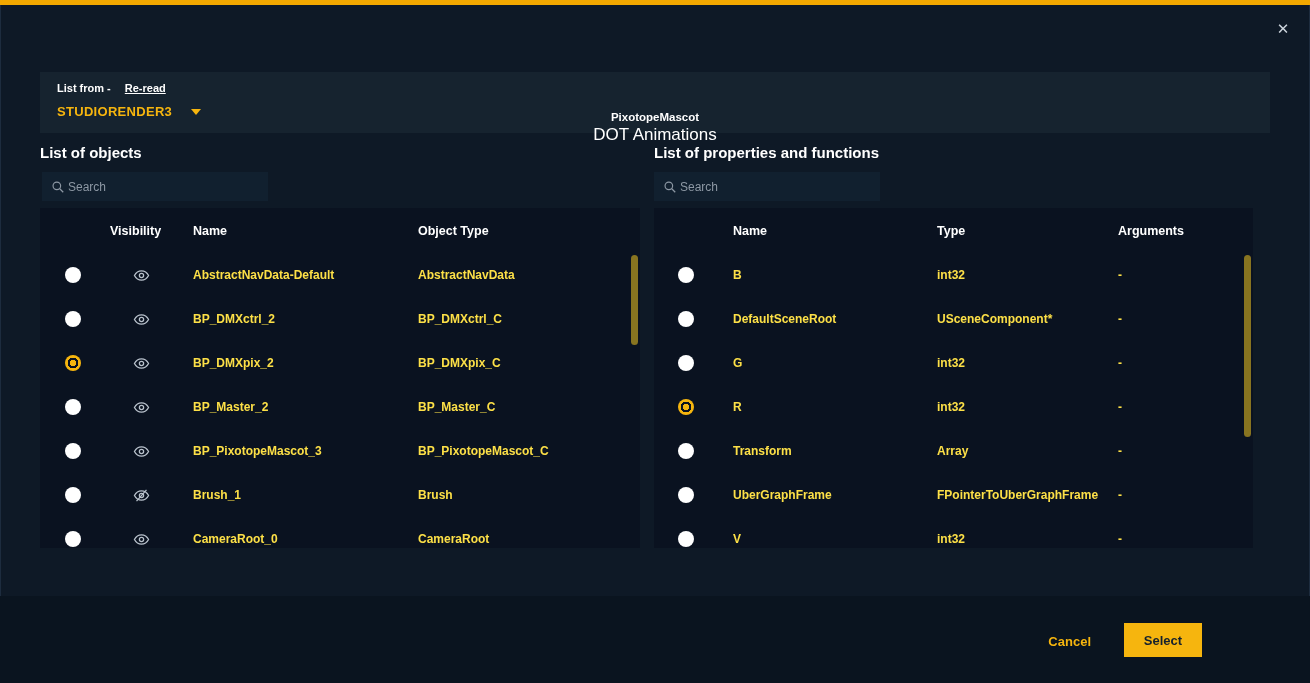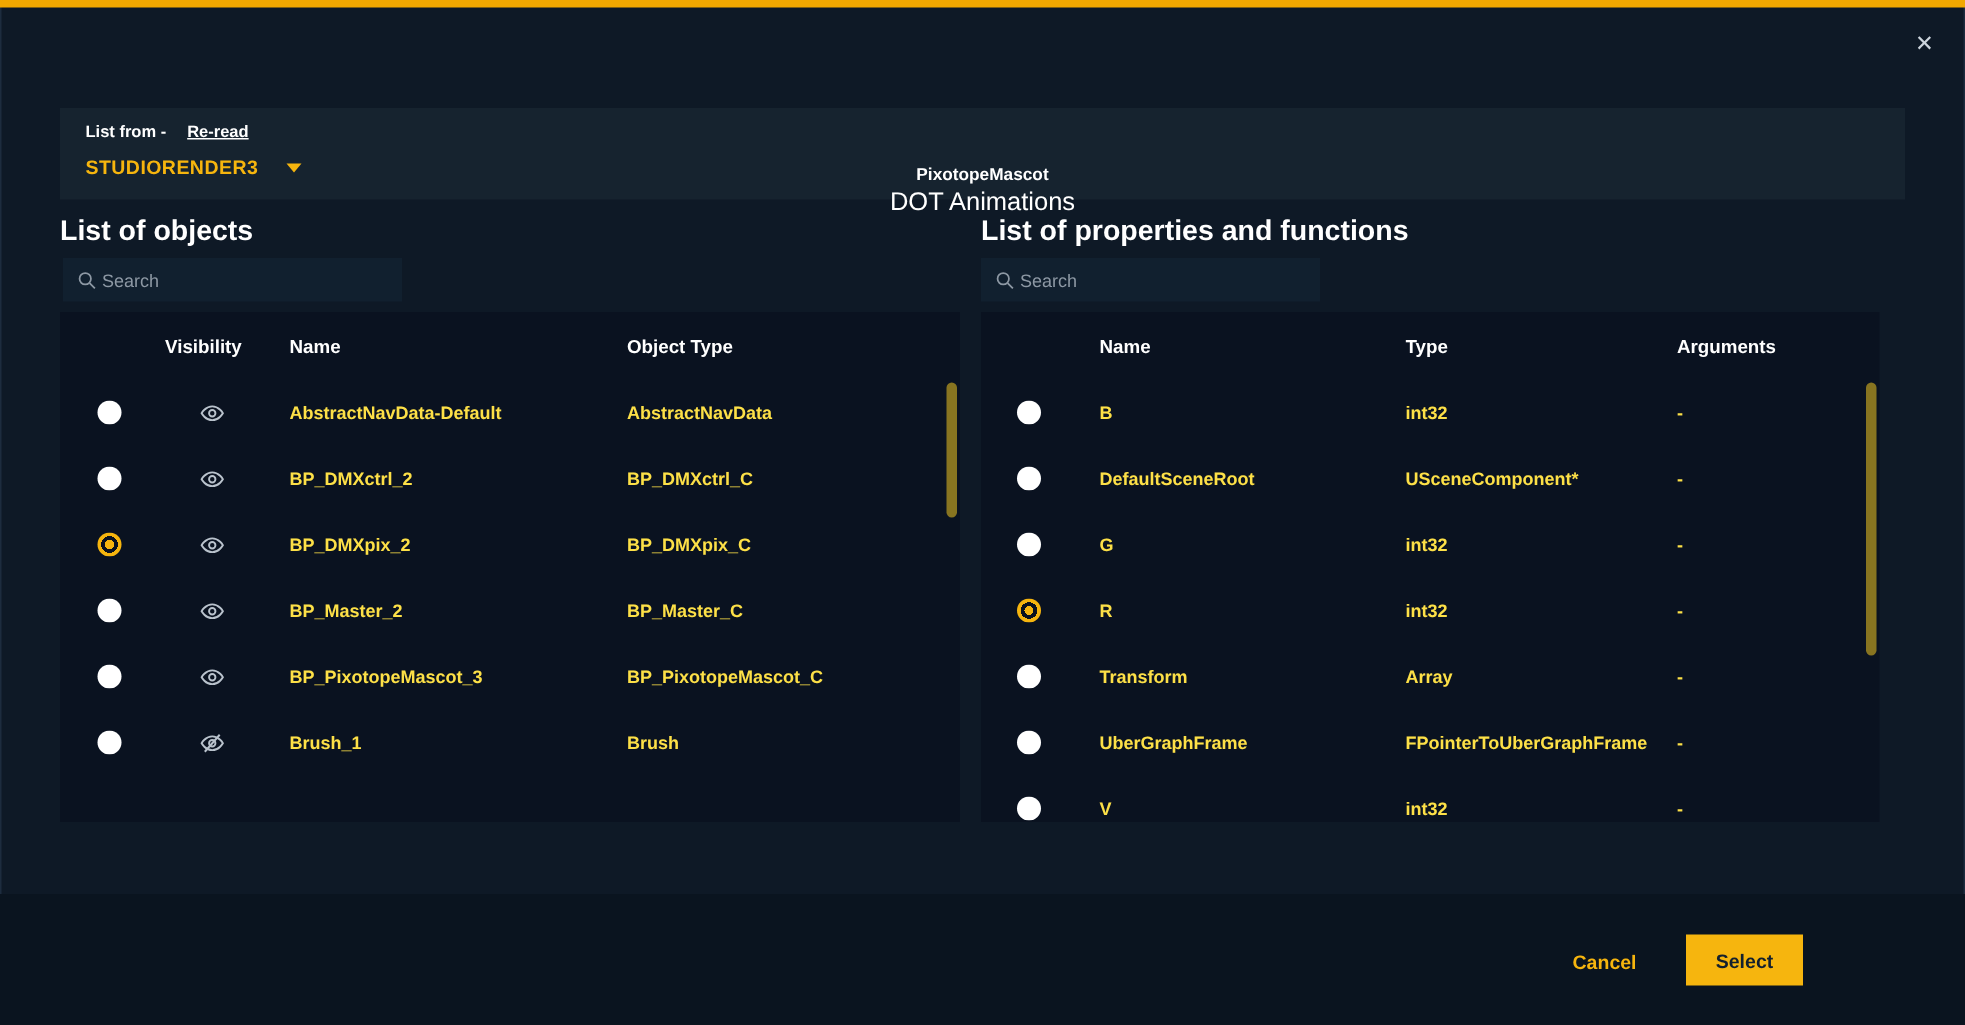--- a/index.html
+++ b/index.html
@@ -16,21 +16,21 @@
   .header-band{position:absolute;left:40px;top:72px;width:1230px;height:61px;background:#16232f;}
   .readfrom{position:absolute;left:17px;top:10px;font-size:11px;font-weight:bold;color:#fff;}
   .readfrom .link{color:#fff;text-decoration:underline;margin-left:14px;cursor:pointer;}
   .source-select{position:absolute;left:17px;top:32px;font-size:13px;font-weight:bold;
     color:#f6b50e;letter-spacing:.3px;cursor:pointer;display:flex;align-items:center;gap:19px;}
   .caret{width:0;height:0;border-left:5px solid transparent;border-right:5px solid transparent;
     border-top:6px solid #f6b50e;display:inline-block;}
   .band-title{position:absolute;left:0;right:0;top:9px;text-align:center;font-size:17px;color:#fff;margin-top:44px;}
   .band-subtitle{position:absolute;left:0;right:0;top:39px;text-align:center;font-size:11.5px;font-weight:bold;color:#fff;}
   
-  .panel-title{position:absolute;top:144px;font-size:19px;font-weight:bold;color:#fff;}
+  .panel-title{position:absolute;top:144px;font-size:15px;font-weight:bold;color:#fff;}
   .pt-left{left:40px;}
   .pt-right{left:654px;}
   .search-box{position:absolute;top:172px;width:226px;height:29px;background:#11202f;
     display:flex;align-items:center;gap:1px;padding:0 9px;box-sizing:border-box;}
   .sb-left{left:42px;}
   .sb-right{left:654px;}
   .search-box input{flex:1;background:transparent;border:none;outline:none;color:#e7edf3;
     font-size:12px;font-family:"Liberation Sans",sans-serif;}
   .search-box input::placeholder{color:#8d98a4;}
   .search-icon{display:flex;align-items:center;}
@@ -196,20 +196,35 @@
               <svg width="17" height="17" viewBox="0 0 24 24" fill="none" stroke="#b9c2cc" stroke-width="1.8">
                 <path d="M2 12s3.5-6.5 10-6.5S22 12 22 12s-3.5 6.5-10 6.5S2 12 2 12z"></path>
                 <circle cx="12" cy="12" r="3"></circle>
                 <line x1="5" y1="20" x2="19" y2="4"></line>
               </svg>
             </span>
           </div>
           <div class="cell">Brush_1</div>
           <div class="cell">Brush</div>
         </div>
+        <div class="trow">
+          <div class="cell c-radio">
+            <span class="radio"></span>
+          </div>
+          <div class="cell c-vis">
+            <span class="eyeicon">
+              <svg width="17" height="17" viewBox="0 0 24 24" fill="none" stroke="#b9c2cc" stroke-width="1.8">
+                <path d="M2 12s3.5-6.5 10-6.5S22 12 22 12s-3.5 6.5-10 6.5S2 12 2 12z"></path>
+                <circle cx="12" cy="12" r="3"></circle>
+              </svg>
+            </span>
+          </div>
+          <div class="cell">CameraRoot_0</div>
+          <div class="cell">CameraRoot</div>
+        </div>
       </div>
     <div class="scroll-thumb thumb-left"></div>
   </div>
 
   <div class="table tbl-right">
     <div class="thead">
       <div class="cell"></div>
       <div class="cell c-name-h">Name</div>
       <div class="cell">Type</div>
       <div class="cell">Arguments</div>

